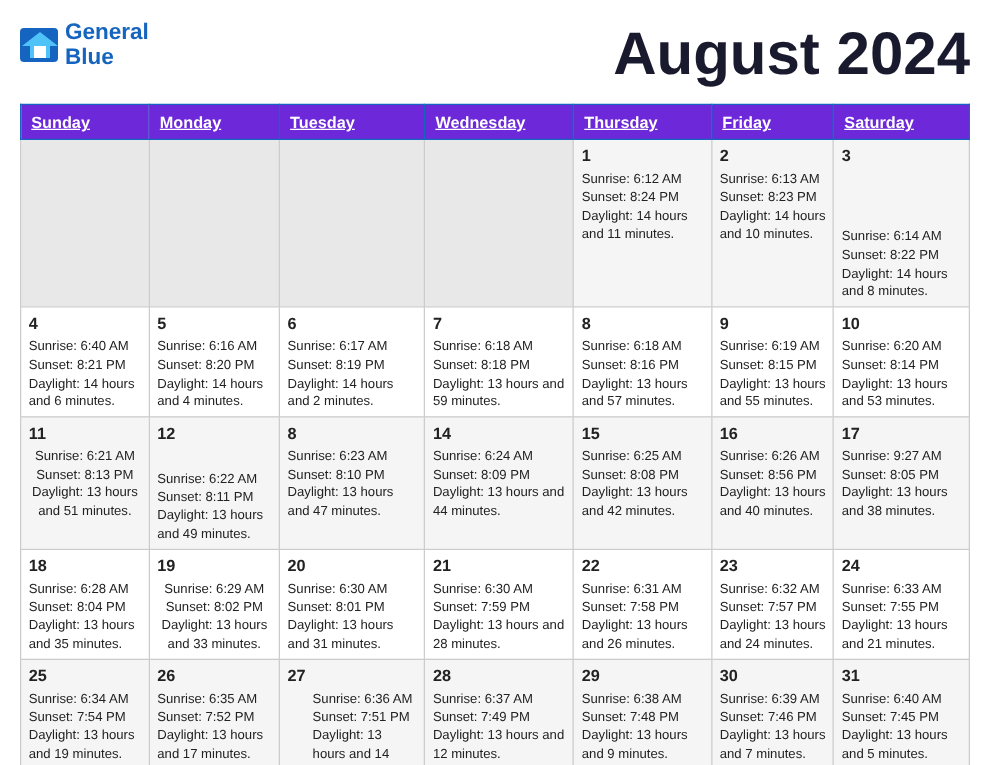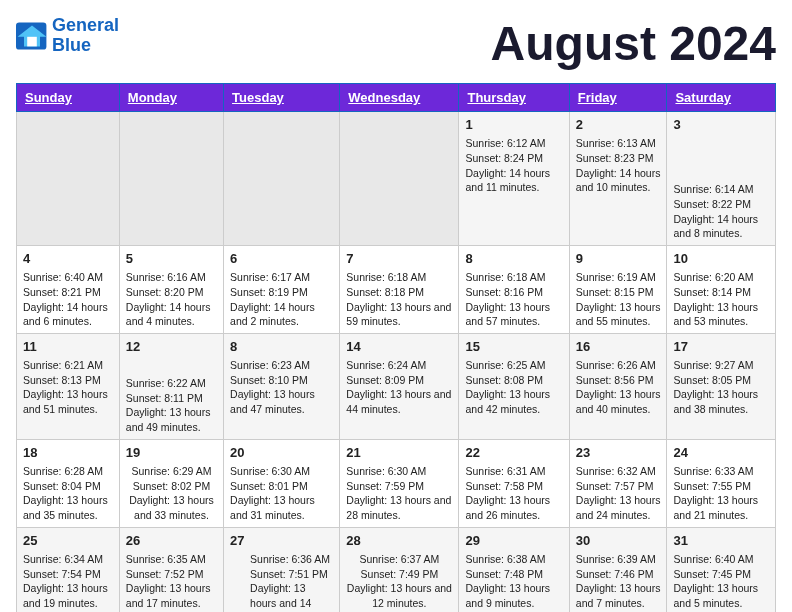--- a/index.html
+++ b/index.html
@@ -193,21 +193,21 @@
         <td>
           <span class="day-num">10</span>
           <div class="day-info" style="white-space: pre-line;">Sunrise: 6:20 AM
 Sunset: 8:14 PM
 Daylight: 13 hours and 53 minutes.</div>
         </td>
       </tr>
       <tr>
         <td>
           <span class="day-num">11</span>
-          <div class="day-info" style="white-space: pre-line;">Sunrise: 6:21 AM
+          <div class="day-info" style="white-space: pre-line; text-align: center;">Sunrise: 6:21 AM
 Sunset: 8:13 PM
 Daylight: 13 hours and 51 minutes.</div>
         </td>
         <td>
           <span class="day-num">12</span>
           <div class="day-info" style="white-space: pre-line; margin-top: 20px;">Sunrise: 6:22 AM
 Sunset: 8:11 PM
 Daylight: 13 hours and 49 minutes.</div>
         </td>
         <td>
@@ -299,21 +299,21 @@
 Daylight: 13 hours and 17 minutes.</div>
         </td>
         <td>
           <span class="day-num">27</span>
           <div class="day-info" style="white-space: pre-line; margin-left: 20px;">Sunrise: 6:36 AM
 Sunset: 7:51 PM
 Daylight: 13 hours and 14 minutes.</div>
         </td>
         <td>
           <span class="day-num">28</span>
-          <div class="day-info" style="white-space: pre-line; text-align: center;">Sunrise: 6:37 AM
+          <div class="day-info" style="white-space: pre-line;">Sunrise: 6:37 AM
 Sunset: 7:49 PM
 Daylight: 13 hours and 12 minutes.</div>
         </td>
         <td>
           <span class="day-num">29</span>
           <div class="day-info" style="white-space: pre-line;">Sunrise: 6:38 AM
 Sunset: 7:48 PM
 Daylight: 13 hours and 9 minutes.</div>
         </td>
         <td>

